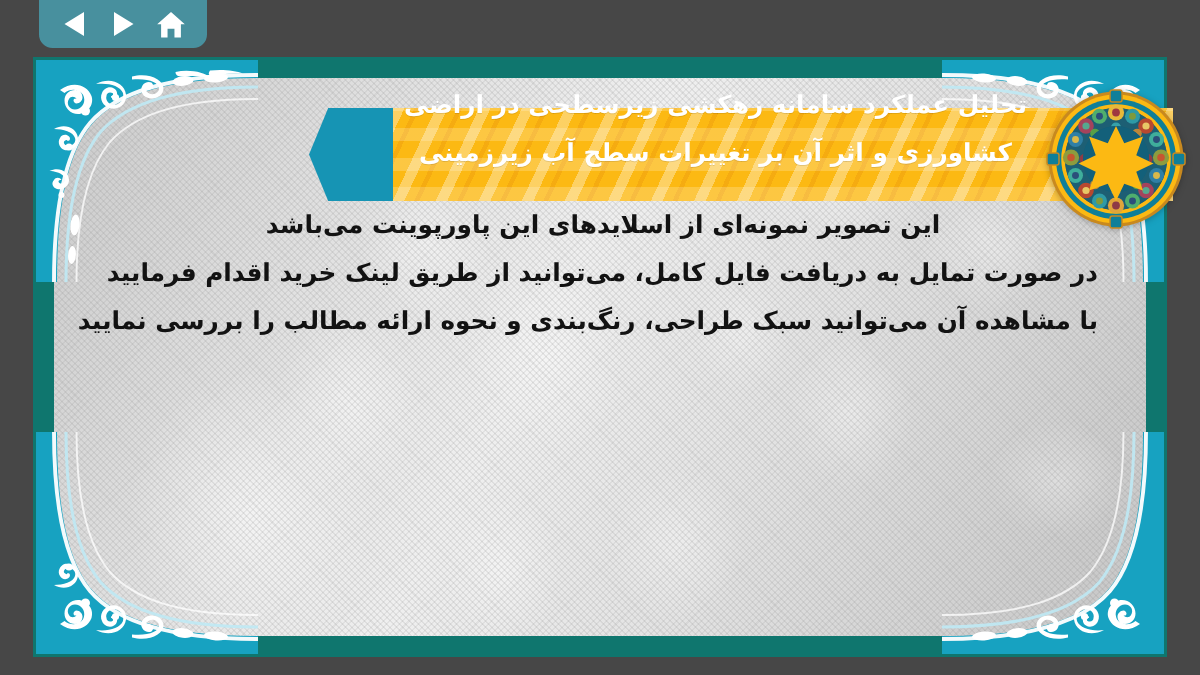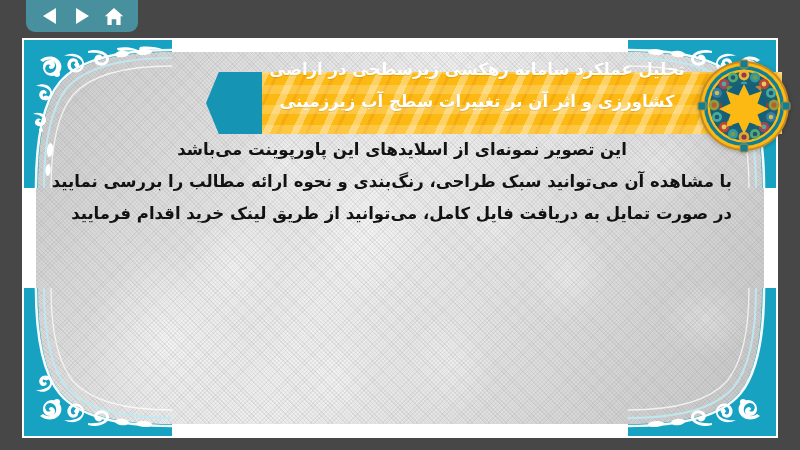--- a/index.html
+++ b/index.html
@@ -50,21 +50,21 @@
   }
   .nav-btn svg { display: block; }
 
   
   .slide {
     position: absolute;
     left: 22px;
     top: 38px;
     width: 756px;
     height: 400px;
-    background: #ffffff;
+    background: #0f766e;
     overflow: hidden;
     z-index: 10;
   }
 
   
   .slide-inner {
     position: absolute;
     left: 14px;
     top: 14px;
     right: 14px;
@@ -318,22 +318,22 @@
           <circle cx="55" cy="27" r="2.4"></circle>
           <circle cx="77" cy="20" r="2"></circle>
           <ellipse cx="100" cy="16" rx="7" ry="3.2" transform="rotate(-6 100 16)"></ellipse>
           <ellipse cx="122" cy="14" rx="8" ry="3" transform="rotate(-4 122 14)"></ellipse>
         </g>
       </svg>
     </div>
 
     <div class="body-text">
       <div class="body-line">این تصویر نمونه‌ای از اسلایدهای این پاورپوینت می‌باشد</div>
+      <div class="body-line">در صورت تمایل به دریافت فایل کامل، می‌توانید از طریق لینک خرید اقدام فرمایید</div>
       <div class="body-line">با مشاهده آن می‌توانید سبک طراحی، رنگ‌بندی و نحوه ارائه مطالب را بررسی نمایید</div>
-      <div class="body-line">در صورت تمایل به دریافت فایل کامل، می‌توانید از طریق لینک خرید اقدام فرمایید</div>
     </div>
 
   </div>
 
   <div class="title-wrap">
     <div class="banner-arrow"></div>
     <div class="banner-body"></div>
     <div class="title-text">تحلیل عملکرد سامانه زهکشی زیرسطحی در اراضی کشاورزی و اثر آن بر تغییرات سطح آب زیرزمینی</div>
 
     <div class="medallion">

